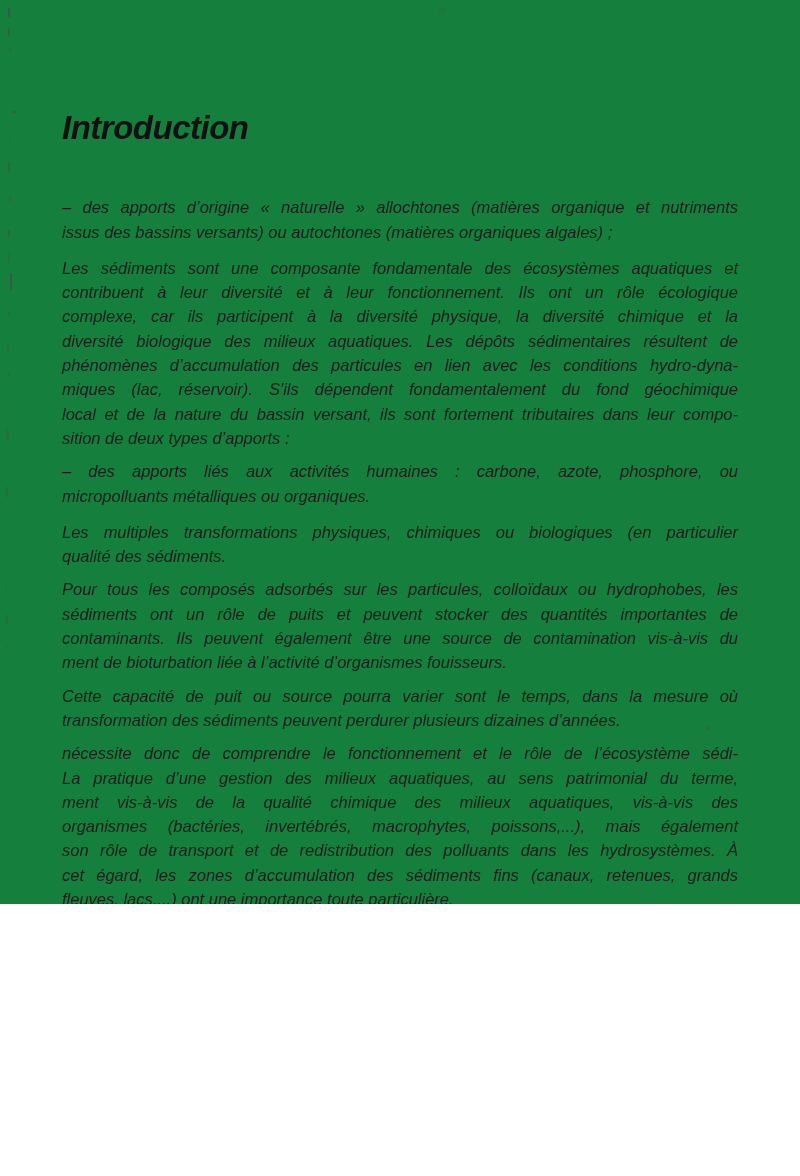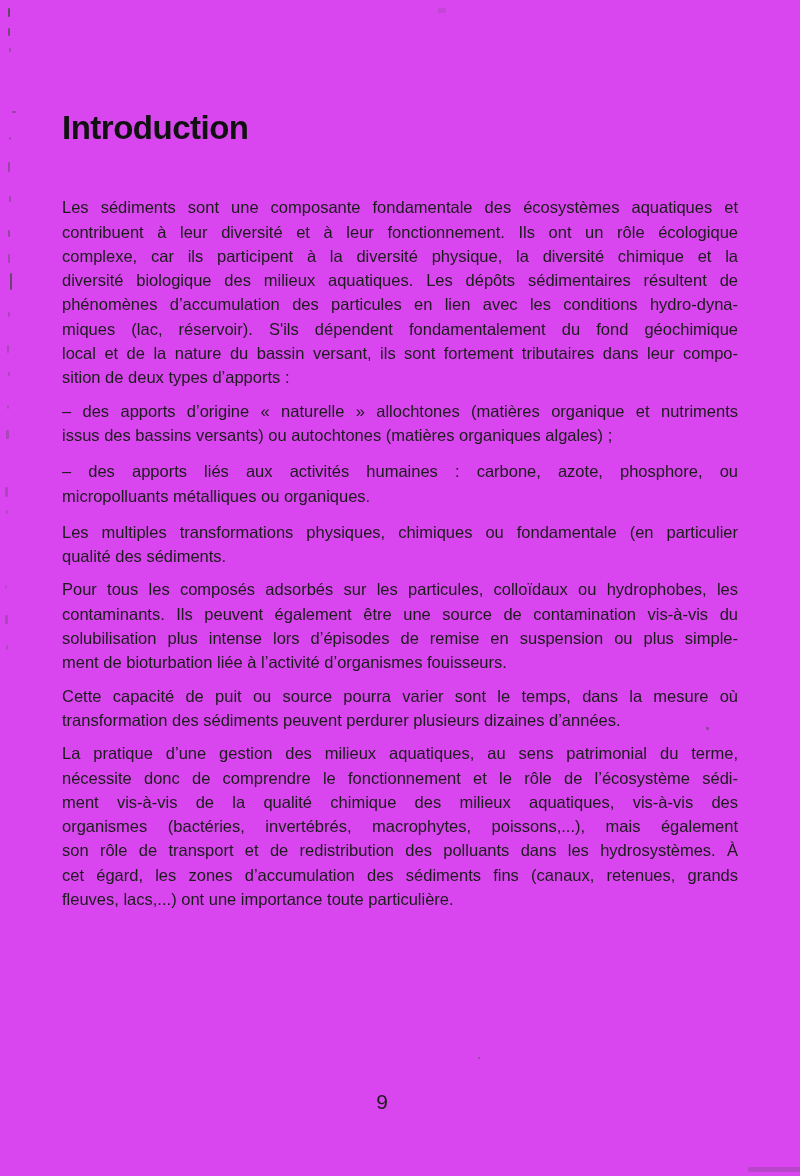--- a/index.html
+++ b/index.html
@@ -3,25 +3,26 @@
 <meta charset="utf-8">
 <style>
   html, body {
     margin: 0;
     padding: 0;
     background: #ffffff;
   }
   .page {
     position: relative;
     width: 800px;
-    height: 1176px;
-    background: #d946ef;
+    height: 904px;
+    background: #15803d;
     overflow: hidden;
     font-family: "Liberation Sans", sans-serif;
     color: #1a1a1a;
+    font-style: italic;
   }
   .content {
     position: absolute;
     left: 62px;
     top: 110px;
     width: 676px;
   }
   .doc-title {
     font-size: 33px;
     font-weight: bold;
@@ -64,55 +65,55 @@
   }
 </style>
 </head>
 <body>
 
 <div class="page">
 
   <div class="content">
     <h1 class="doc-title">Introduction</h1>
     <div>
+        <div class="para bullet">
+          <div class="line">– des apports d’origine « naturelle » allochtones (matières organique et nutriments</div>
+          <div class="line last">issus des bassins versants) ou autochtones (matières organiques algales) ;</div>
+        </div>
         <div class="para body">
           <div class="line">Les sédiments sont une composante fondamentale des écosystèmes aquatiques et</div>
           <div class="line">contribuent à leur diversité et à leur fonctionnement. Ils ont un rôle écologique</div>
           <div class="line">complexe, car ils participent à la diversité physique, la diversité chimique et la</div>
           <div class="line">diversité biologique des milieux aquatiques. Les dépôts sédimentaires résultent de</div>
           <div class="line">phénomènes d’accumulation des particules en lien avec les conditions hydro-dyna-</div>
           <div class="line">miques (lac, réservoir). S'ils dépendent fondamentalement du fond géochimique</div>
           <div class="line">local et de la nature du bassin versant, ils sont fortement tributaires dans leur compo-</div>
           <div class="line last">sition de deux types d’apports :</div>
         </div>
         <div class="para bullet">
-          <div class="line">– des apports d’origine « naturelle » allochtones (matières organique et nutriments</div>
-          <div class="line last">issus des bassins versants) ou autochtones (matières organiques algales) ;</div>
-        </div>
-        <div class="para bullet">
           <div class="line">– des apports liés aux activités humaines : carbone, azote, phosphore, ou</div>
           <div class="line last">micropolluants métalliques ou organiques.</div>
         </div>
         <div class="para body">
-          <div class="line">Les multiples transformations physiques, chimiques ou fondamentale (en particulier</div>
+          <div class="line">Les multiples transformations physiques, chimiques ou biologiques (en particulier</div>
           <div class="line last">qualité des sédiments.</div>
         </div>
         <div class="para body">
           <div class="line">Pour tous les composés adsorbés sur les particules, colloïdaux ou hydrophobes, les</div>
+          <div class="line">sédiments ont un rôle de puits et peuvent stocker des quantités importantes de</div>
           <div class="line">contaminants. Ils peuvent également être une source de contamination vis-à-vis du</div>
-          <div class="line">solubilisation plus intense lors d’épisodes de remise en suspension ou plus simple-</div>
           <div class="line last">ment de bioturbation liée à l’activité d’organismes fouisseurs.</div>
         </div>
         <div class="para body">
           <div class="line">Cette capacité de puit ou source pourra varier sont le temps, dans la mesure où</div>
           <div class="line last">transformation des sédiments peuvent perdurer plusieurs dizaines d’années.</div>
         </div>
         <div class="para body">
+          <div class="line">nécessite donc de comprendre le fonctionnement et le rôle de l’écosystème sédi-</div>
           <div class="line">La pratique d’une gestion des milieux aquatiques, au sens patrimonial du terme,</div>
-          <div class="line">nécessite donc de comprendre le fonctionnement et le rôle de l’écosystème sédi-</div>
           <div class="line">ment vis-à-vis de la qualité chimique des milieux aquatiques, vis-à-vis des</div>
           <div class="line">organismes (bactéries, invertébrés, macrophytes, poissons,...), mais également</div>
           <div class="line">son rôle de transport et de redistribution des polluants dans les hydrosystèmes. À</div>
           <div class="line">cet égard, les zones d’accumulation des sédiments fins (canaux, retenues, grands</div>
           <div class="line last">fleuves, lacs,...) ont une importance toute particulière.</div>
         </div>
       </div>
   </div>
 
   <div class="page-number">9</div>

